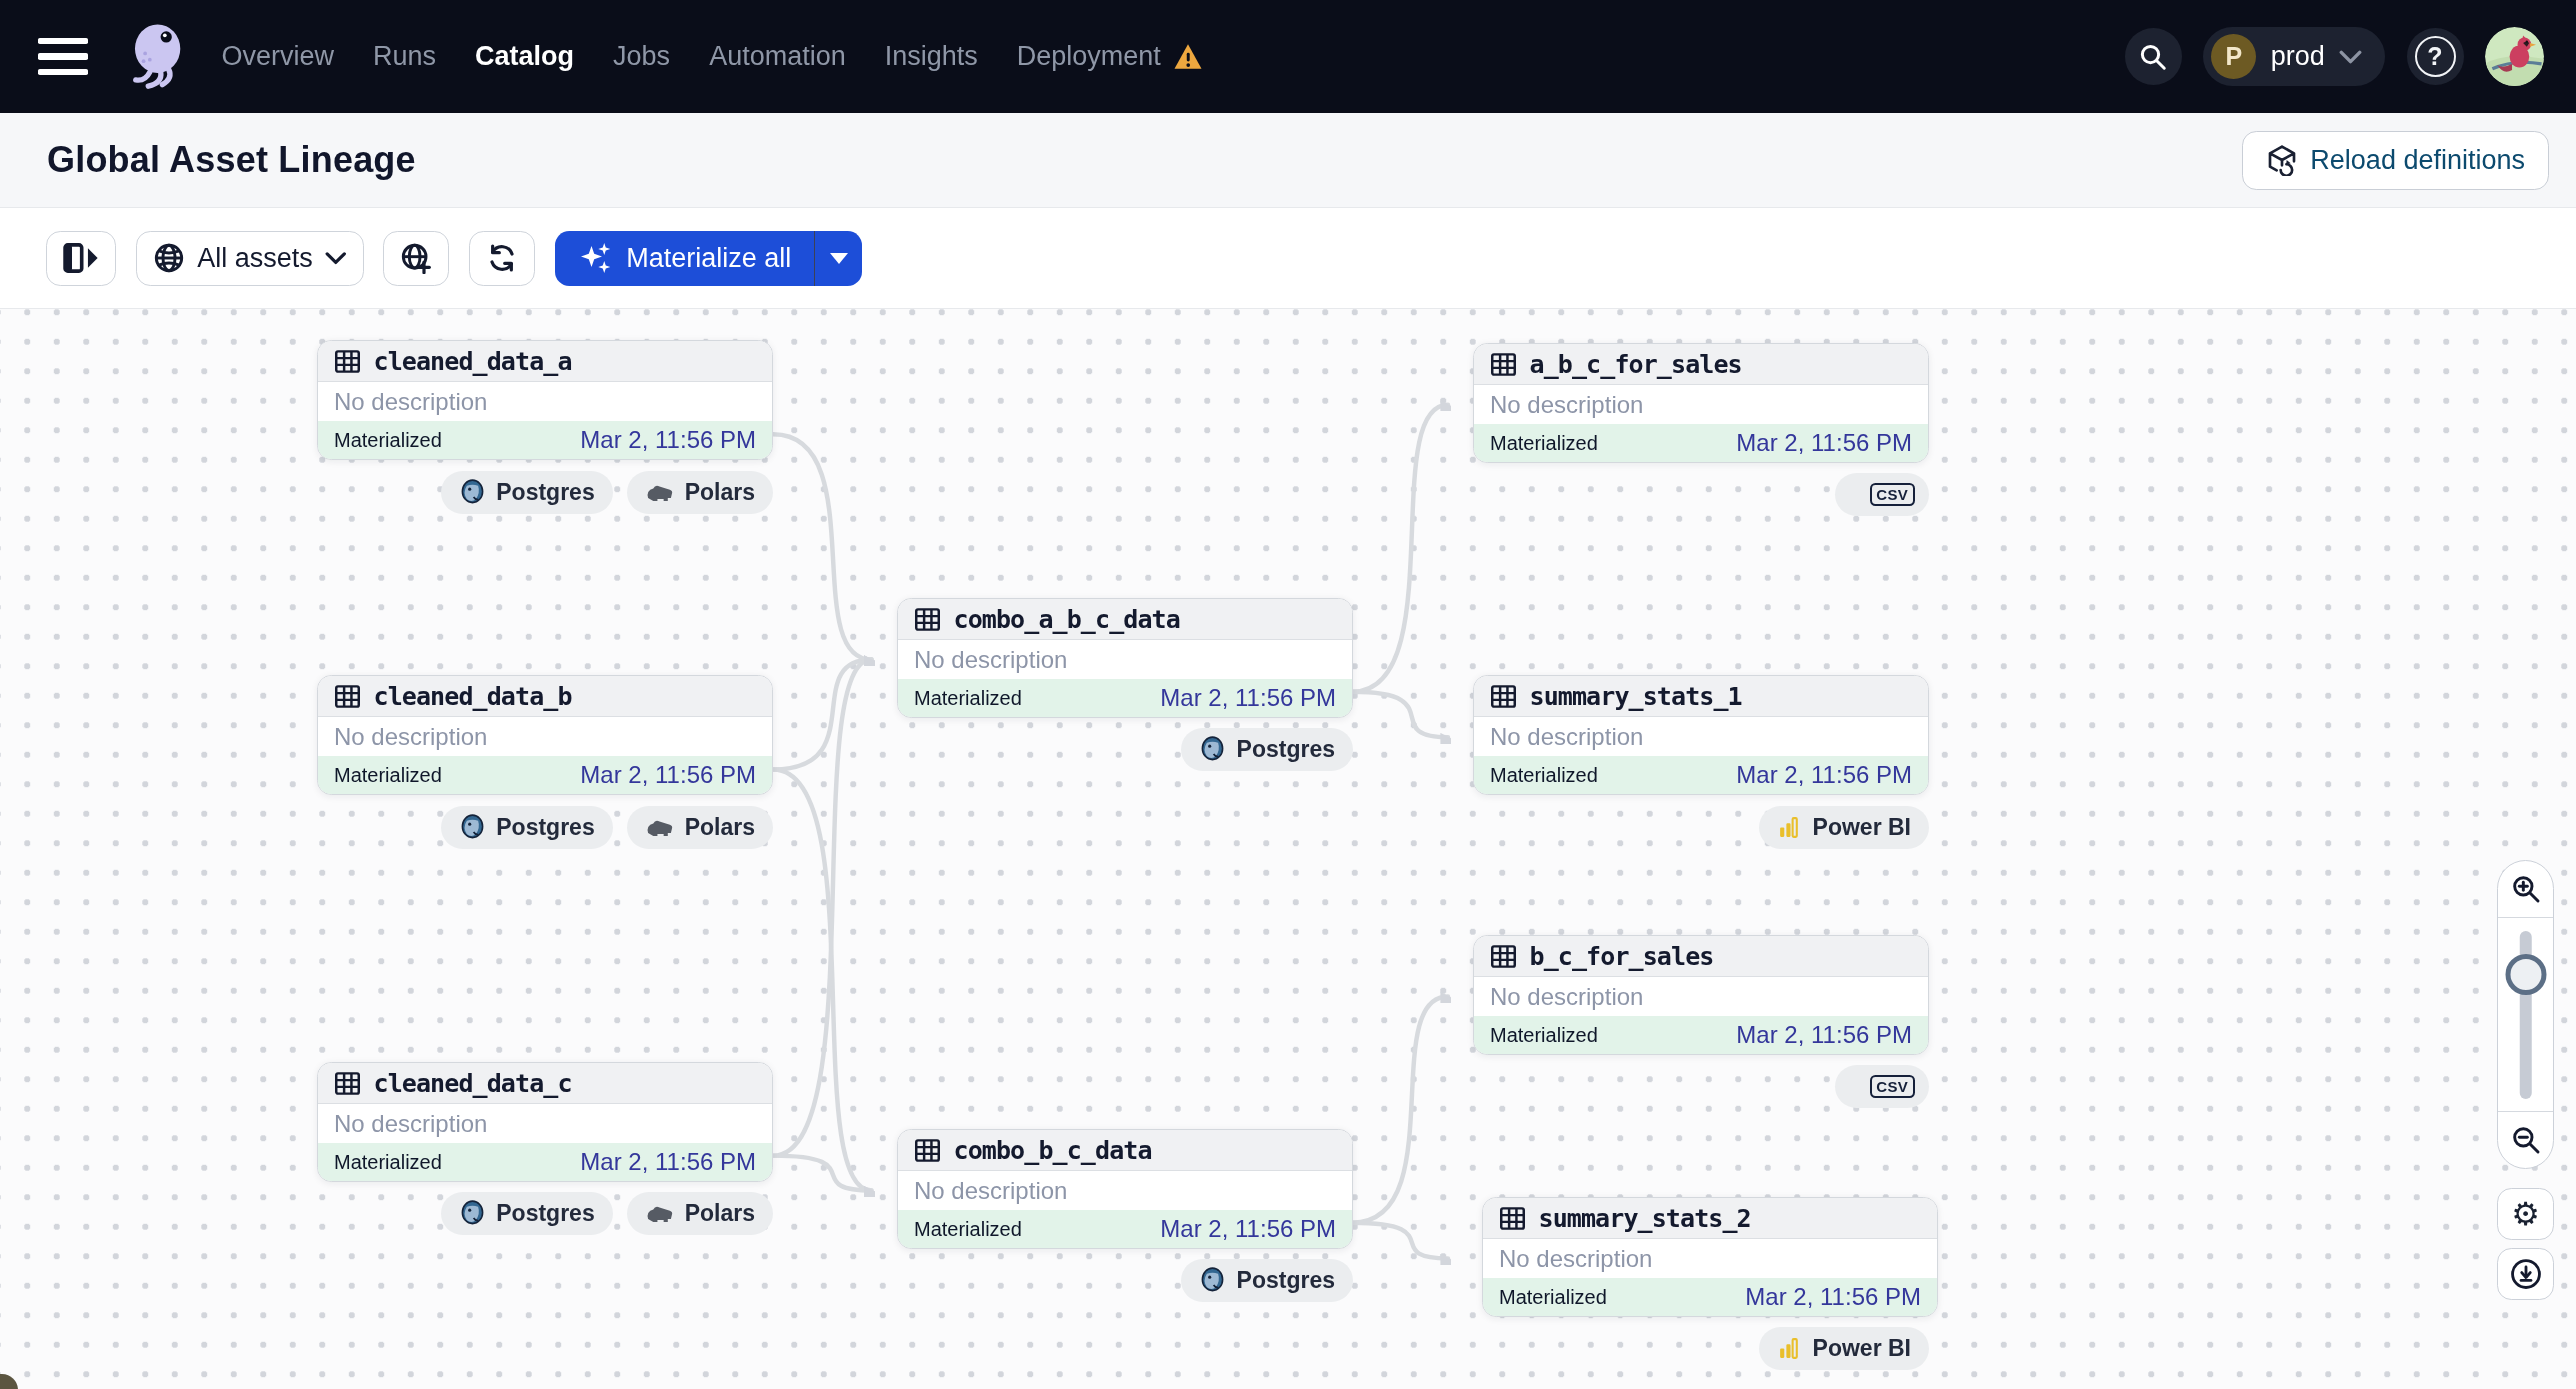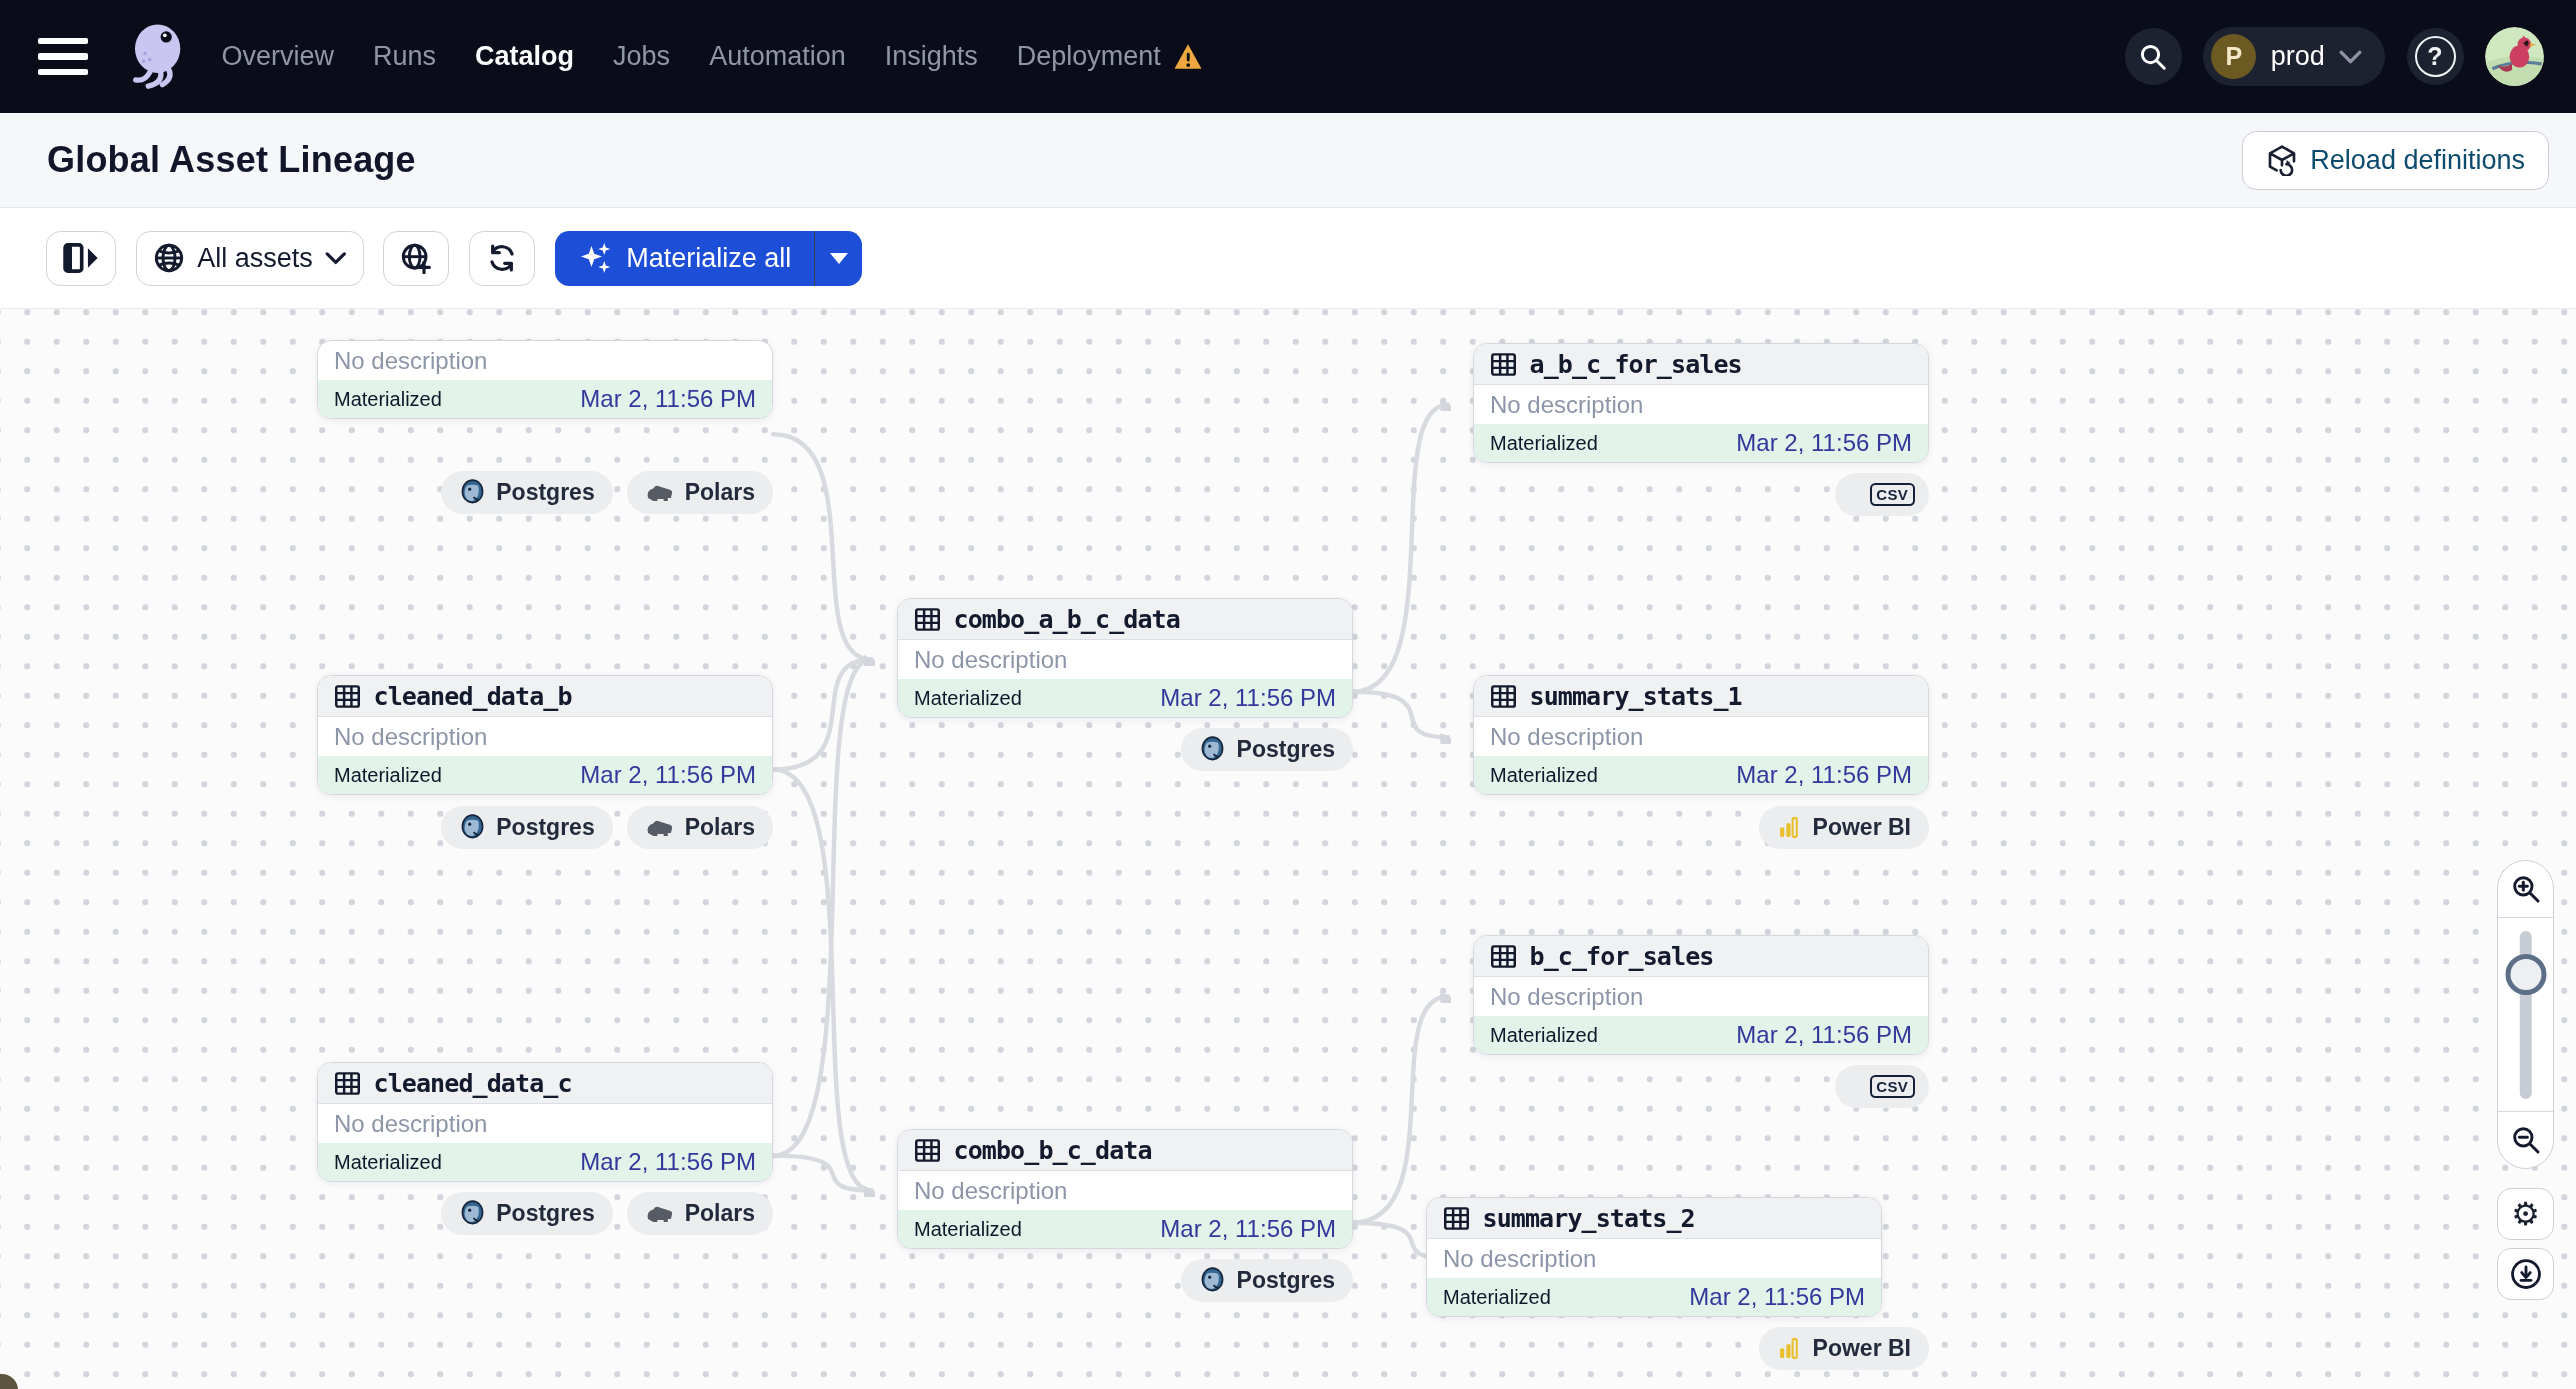--- a/index.html
+++ b/index.html
@@ -233,20 +233,30 @@
       <path d="M865 947 C975 947 895 392 975 392" marker-end="url(#arrow)"></path>
       <path d="M865 947 C975 947 895 986 975 986" marker-end="url(#arrow)"></path>
       <path d="M1513 428 C1623 428 1543 107 1620 107" marker-end="url(#arrow)"></path>
       <path d="M1513 428 C1623 428 1543 479 1620 479" marker-end="url(#arrow)"></path>
       <path d="M1513 1022 C1623 1022 1543 769 1620 769" marker-end="url(#arrow)"></path>
       <path d="M1513 1022 C1623 1022 1543 1062 1620 1062" marker-end="url(#arrow)"></path>
     </g>
   </svg>
 
   <div class="node" style="left:317px;top:31px">
+    <div class="node-head">
+      <svg width="27" height="27" viewBox="0 0 24 24">
+          <rect x="2" y="3" width="20" height="18" rx="1.5" stroke="#141a2e" stroke-width="2.2" fill="none"></rect>
+          <line x1="2" y1="9" x2="22" y2="9" stroke="#141a2e" stroke-width="2.2"></line>
+          <line x1="2" y1="15" x2="22" y2="15" stroke="#141a2e" stroke-width="2.2"></line>
+          <line x1="9" y1="3" x2="9" y2="21" stroke="#141a2e" stroke-width="2.2"></line>
+          <line x1="15.5" y1="3" x2="15.5" y2="21" stroke="#141a2e" stroke-width="2.2"></line>
+        </svg>
+      <span class="node-name">cleaned_data_a</span>
+    </div>
     <div class="node-desc">No description</div>
     <div class="node-foot">
       <span class="status-mat">Materialized</span>
       <span class="status-ts">Mar 2, 11:56 PM</span>
     </div>
   </div>
   <div class="tagrow" style="left:317px;top:162px">
     <div class="tag">
       <svg width="27" height="27" viewBox="0 0 24 24">
           <ellipse cx="12" cy="11" rx="9" ry="10" fill="#336791" stroke="#14233a" stroke-width="1.4"></ellipse>
@@ -459,21 +469,21 @@
       <span class="status-mat">Materialized</span>
       <span class="status-ts">Mar 2, 11:56 PM</span>
     </div>
   </div>
   <div class="tagrow" style="left:1473px;top:756px">
     <div class="tag icon-only">
       <span class="csv-box">CSV</span>
     </div>
   </div>
 
-  <div class="node" style="left:1426px;top:888px">
+  <div class="node" style="left:1482px;top:888px">
     <div class="node-head">
       <svg width="27" height="27" viewBox="0 0 24 24">
           <rect x="2" y="3" width="20" height="18" rx="1.5" stroke="#141a2e" stroke-width="2.2" fill="none"></rect>
           <line x1="2" y1="9" x2="22" y2="9" stroke="#141a2e" stroke-width="2.2"></line>
           <line x1="2" y1="15" x2="22" y2="15" stroke="#141a2e" stroke-width="2.2"></line>
           <line x1="9" y1="3" x2="9" y2="21" stroke="#141a2e" stroke-width="2.2"></line>
           <line x1="15.5" y1="3" x2="15.5" y2="21" stroke="#141a2e" stroke-width="2.2"></line>
         </svg>
       <span class="node-name">summary_stats_2</span>
     </div>

